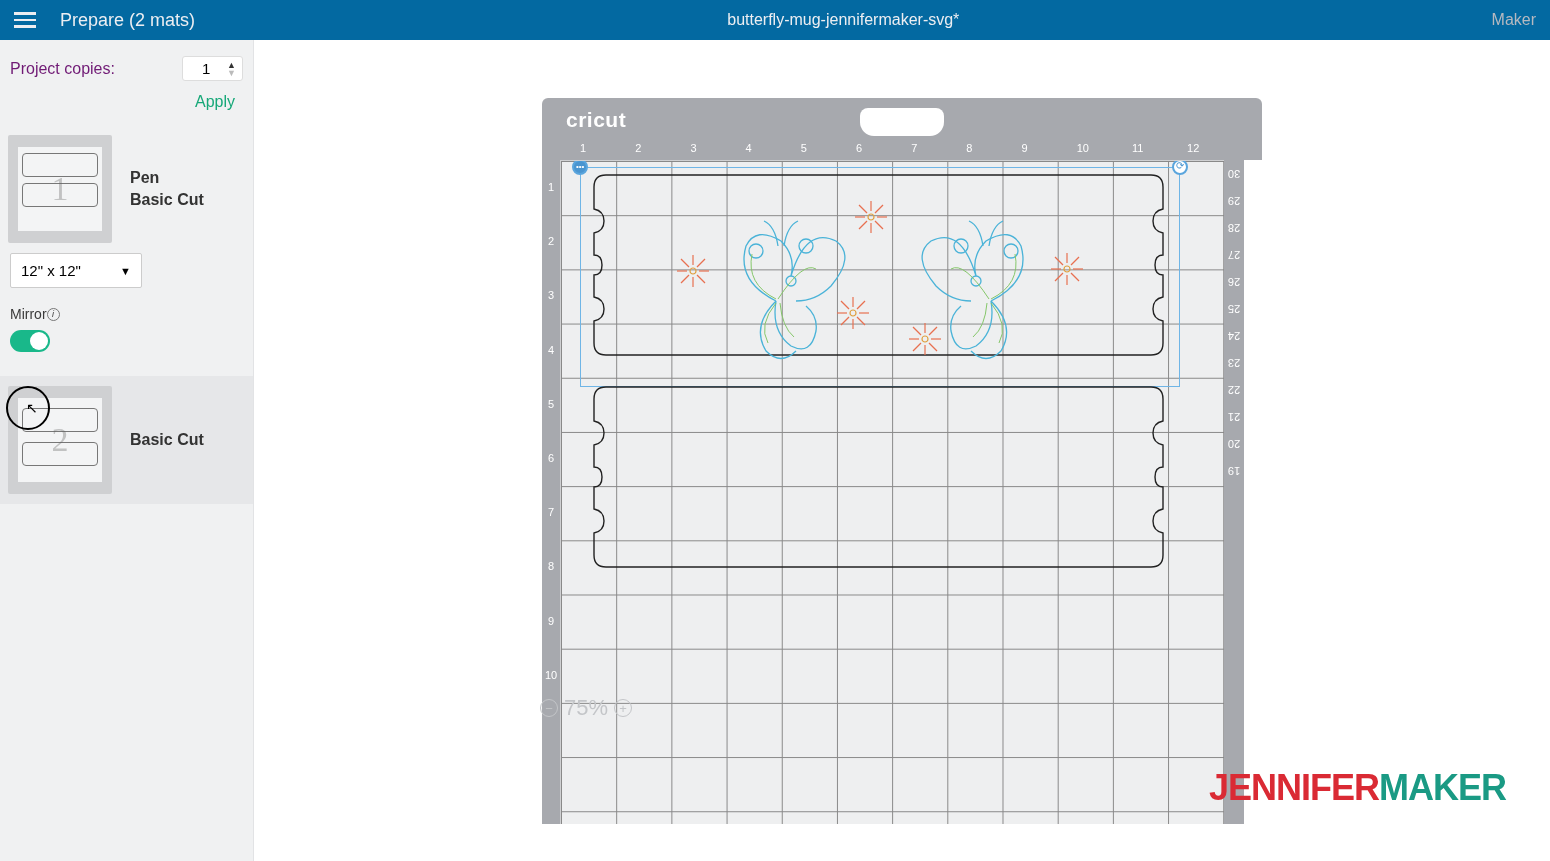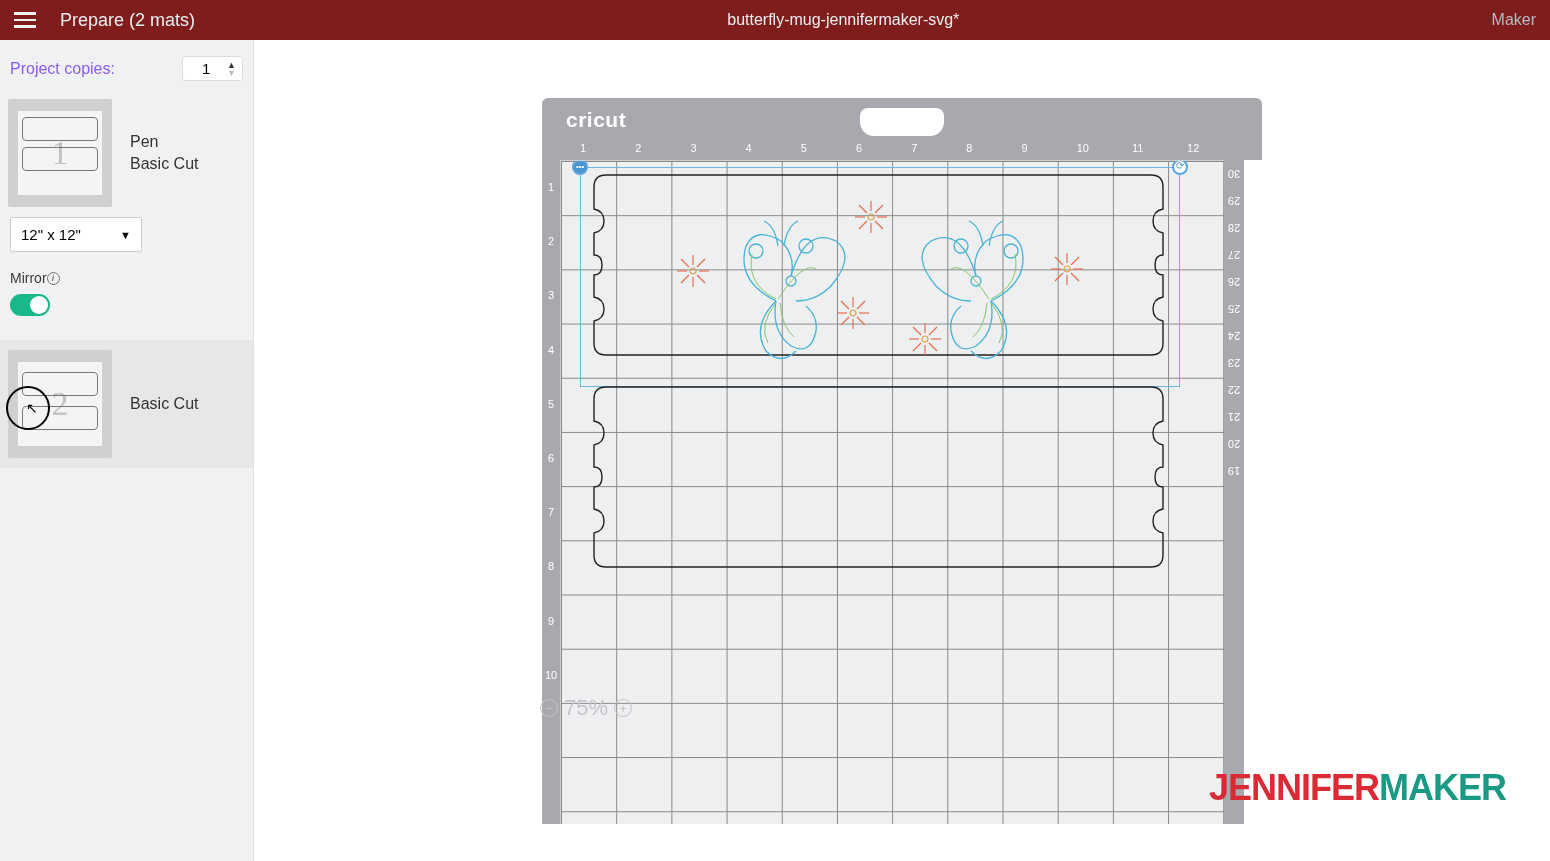--- a/index.html
+++ b/index.html
@@ -1,46 +1,46 @@
 <!DOCTYPE html>
 <html><head>
 <meta charset="utf-8">
 <style>
 * { margin: 0; padding: 0; box-sizing: border-box; font-family: -apple-system, BlinkMacSystemFont, "Segoe UI", Arial, sans-serif; }
 body { width: 1550px; height: 861px; background: #fff; overflow: hidden; position: relative; }
 
 
-.topbar { height: 40px; background: #7f1d1d; display: flex; align-items: center; color: #eceef2; padding: 0 14px; }
+.topbar { height: 40px; background: #0369a1; display: flex; align-items: center; color: #eceef2; padding: 0 14px; }
 .hamburger { display: flex; flex-direction: column; gap: 4px; cursor: pointer; margin-right: 24px; }
 .hamburger span { width: 22px; height: 2.5px; background: #eceef2; }
 .topbar .prep { font-size: 18px; font-weight: 400; }
 .topbar .title { flex: 1; text-align: center; font-size: 16px; font-weight: 400; }
 .topbar .maker { font-size: 16px; color: #b6b9c0; }
 
 
 .main { display: flex; height: calc(100% - 40px); }
 .sidebar { width: 254px; background: #f0f1f2; border-right: 1px solid #e2e3e5; padding: 0; overflow: hidden; }
 .canvas-area { flex: 1; background: #fff; display: flex; justify-content: center; align-items: flex-start; padding-top: 58px; position: relative; }
 
 
 .copies-row { display: flex; align-items: center; padding: 16px 10px 8px 10px; gap: 12px; }
-.copies-row label { font-size: 16px; color: #8b5cf6; }
+.copies-row label { font-size: 16px; color: #701a75; }
 .copies-input { display: flex; align-items: center; background: #fff; border: 1px solid #ddd; border-radius: 3px; padding: 3px 6px; }
 .copies-input input { width: 34px; border: none; outline: none; font-size: 15px; text-align: center; }
 .stepper { display: flex; flex-direction: column; font-size: 9px; color: #333; line-height: 8px; margin-left: 4px; }
 .apply-row { text-align: right; padding: 4px 18px 14px 0; }
 .apply { color: #16a878; font-size: 16px; font-weight: 500; cursor: pointer; }
 
 .mat-row { display: flex; align-items: center; gap: 18px; padding: 10px 8px; cursor: pointer; }
 .mat-row.selected { background: #f0f1f2; }
 .mat-row.unselected { background: #e6e7e9; }
 .mat-thumb { width: 104px; height: 108px; background: #cfd0d2; border-radius: 2px; position: relative; display: flex; align-items: center; justify-content: center; }
 .mat-thumb .inner { width: 84px; height: 84px; background: #f3f4f5; position: relative; }
 .mat-thumb .num { position: absolute; top: 50%; left: 50%; transform: translate(-50%, -50%); font-size: 34px; color: rgba(100,100,100,0.35); font-family: Georgia, serif; }
-.mat-meta { font-size: 16px; color: #333; line-height: 22px; }
+.mat-meta { font-size: 16px; color: #333; line-height: 22px; font-weight: bold; }
 
 .mat-size-label { font-size: 13px; color: #3a3a3a; padding: 10px 10px 6px 10px; }
 .mat-size-select { margin: 0 10px; background: #fff; border: 1px solid #ccc; padding: 8px 10px; font-size: 15px; display: flex; justify-content: space-between; align-items: center; width: 132px; border-radius: 2px; cursor: pointer; }
 .mat-size-select .chev { font-size: 11px; }
 
 .mirror-label { font-size: 14px; color: #3a3a3a; padding: 18px 10px 6px 10px; display: flex; align-items: center; }
 .info-icon { width: 13px; height: 13px; border: 1px solid #777; border-radius: 50%; font-size: 9px; display: flex; align-items: center; justify-content: center; font-style: italic; }
 .mirror-toggle { margin: 2px 10px; width: 40px; height: 22px; border-radius: 12px; background: #19b88a; position: relative; cursor: pointer; }
 .mirror-toggle .knob { position: absolute; right: 2px; top: 2px; width: 18px; height: 18px; background: #fff; border-radius: 50%; }
 .toggle-circle { position: absolute; width: 44px; height: 44px; border: 2px solid #000; border-radius: 50%; left: 6px; top: 386px; pointer-events: none; }
@@ -104,20 +104,21 @@
       <label>Project copies:</label>
       <div style="flex:1"></div>
       <div class="copies-input">
         <input value="1" style="">
         <div class="stepper">
             <span>▲</span>
             <span style="color:#bbb">▼</span>
           </div>
       </div>
     </div>
+    <div class="apply-row"><span class="apply">Apply</span></div>
 
     <div class="mat-row selected">
       <div class="mat-thumb">
         <div class="inner">
           <div class="thumb-shape" style="top:6px"></div>
           <div class="thumb-shape" style="top:36px"></div>
         </div>
         <div class="num">1</div>
       </div>
       <div class="mat-meta">

